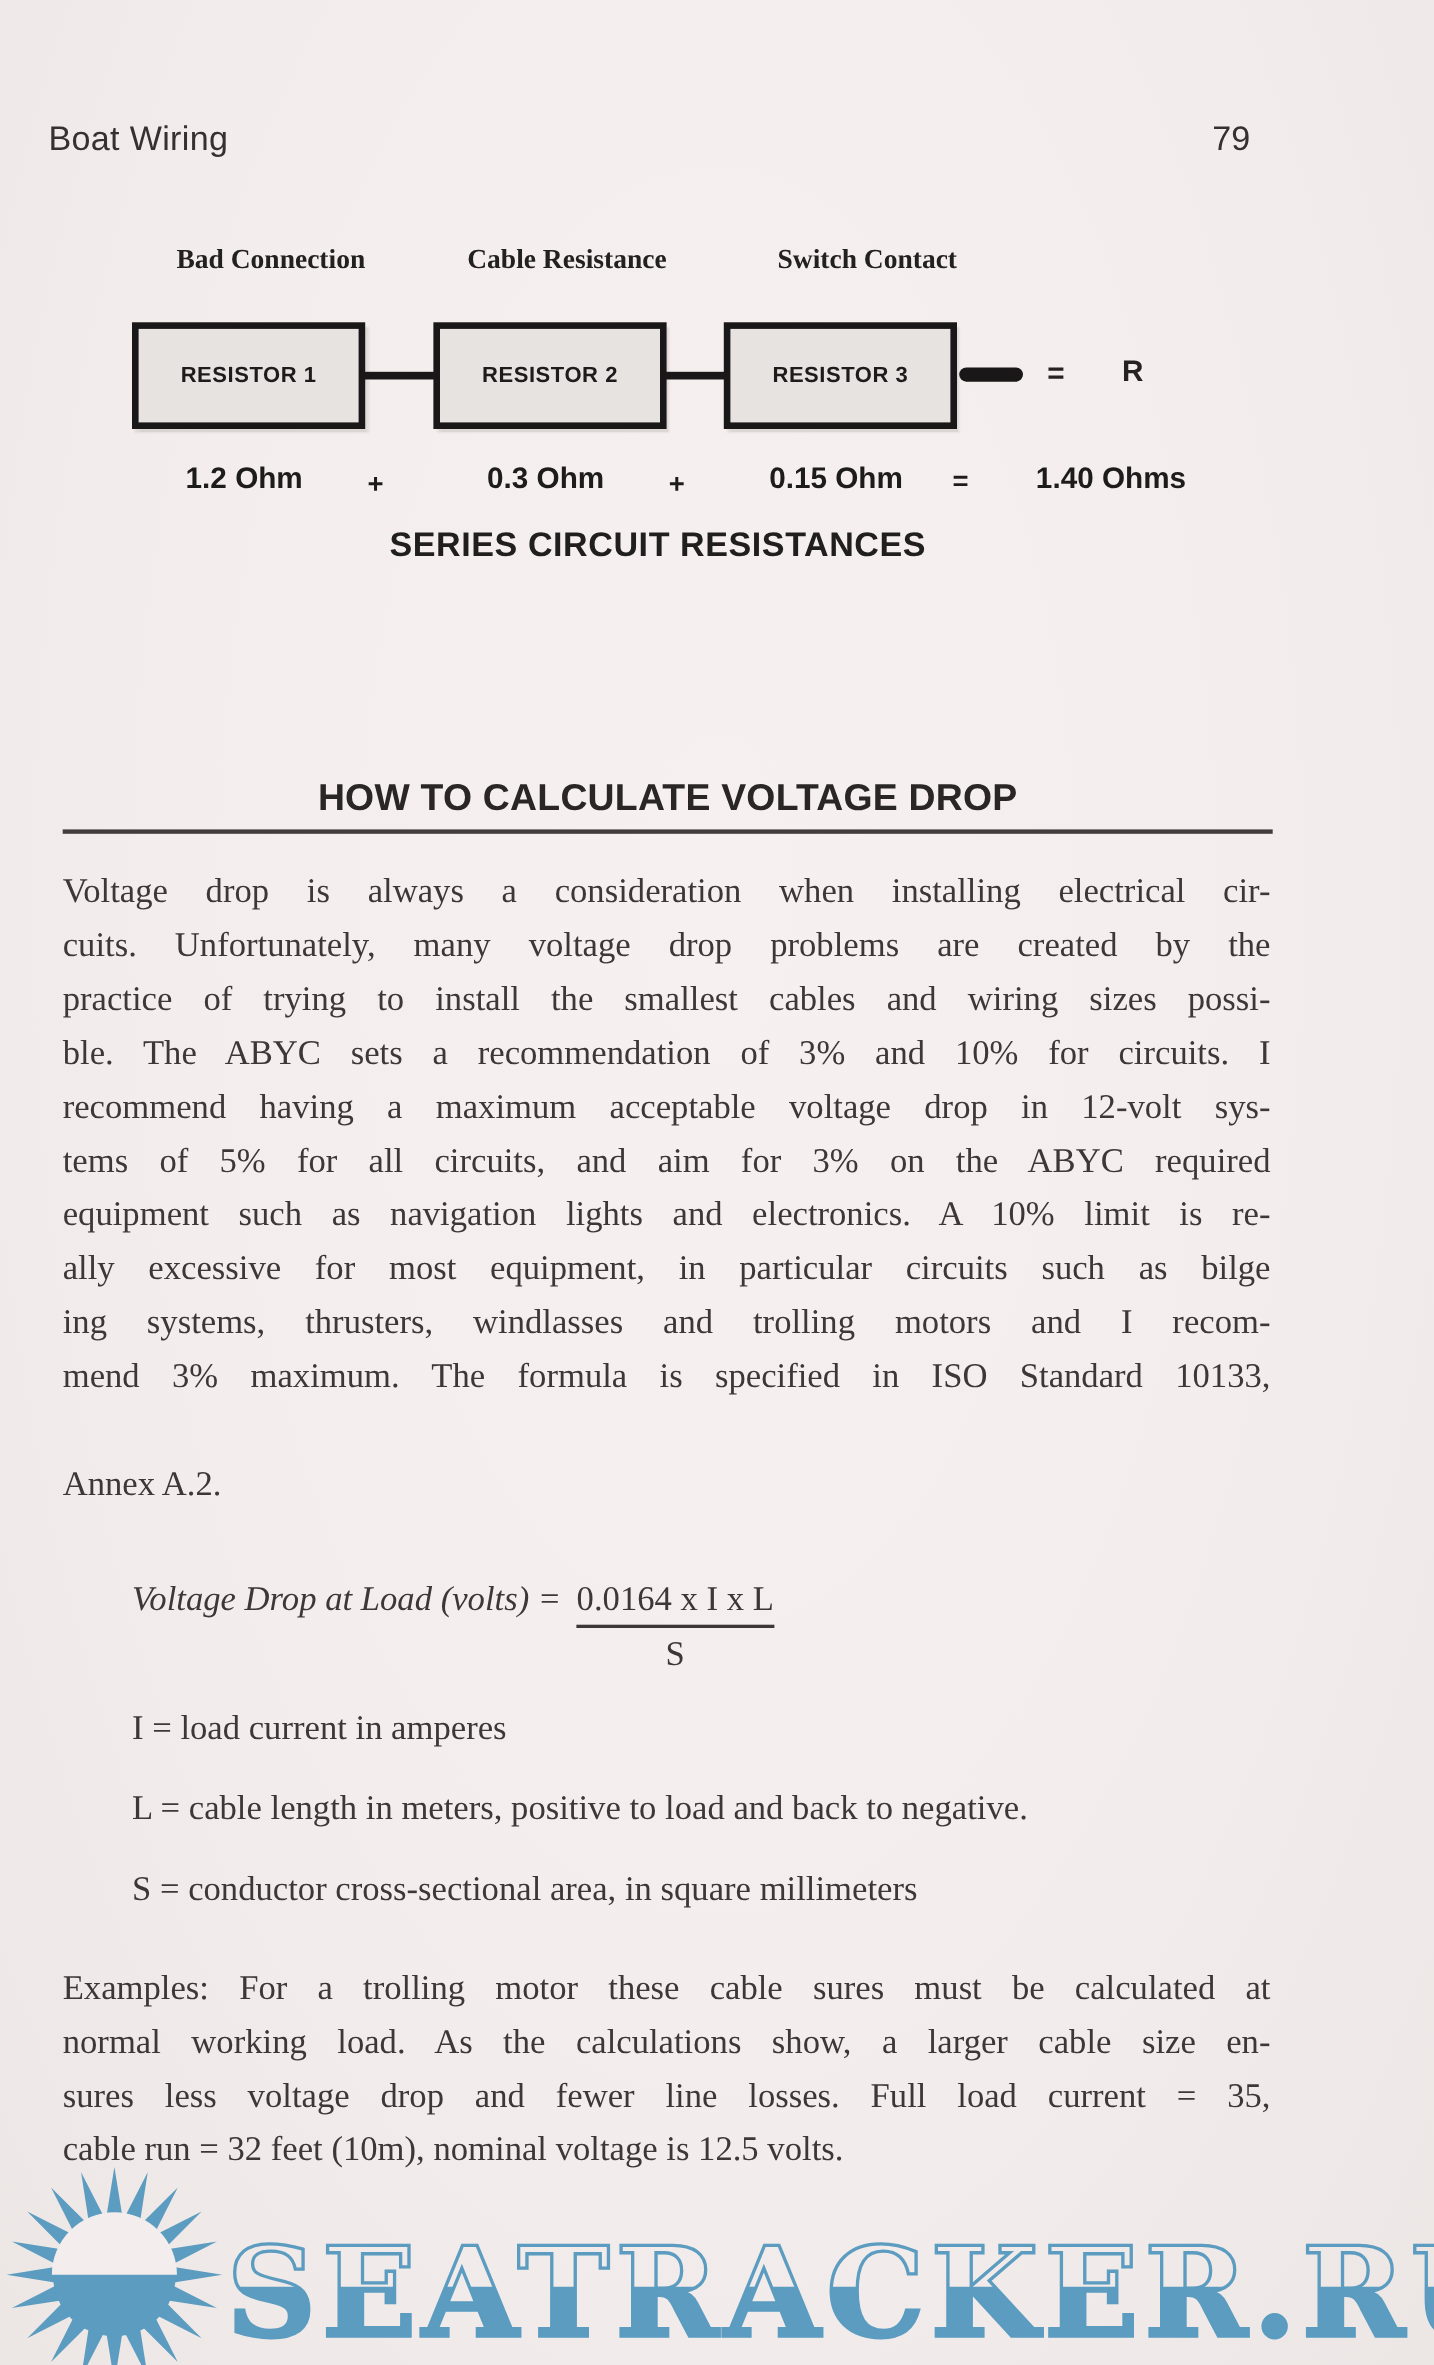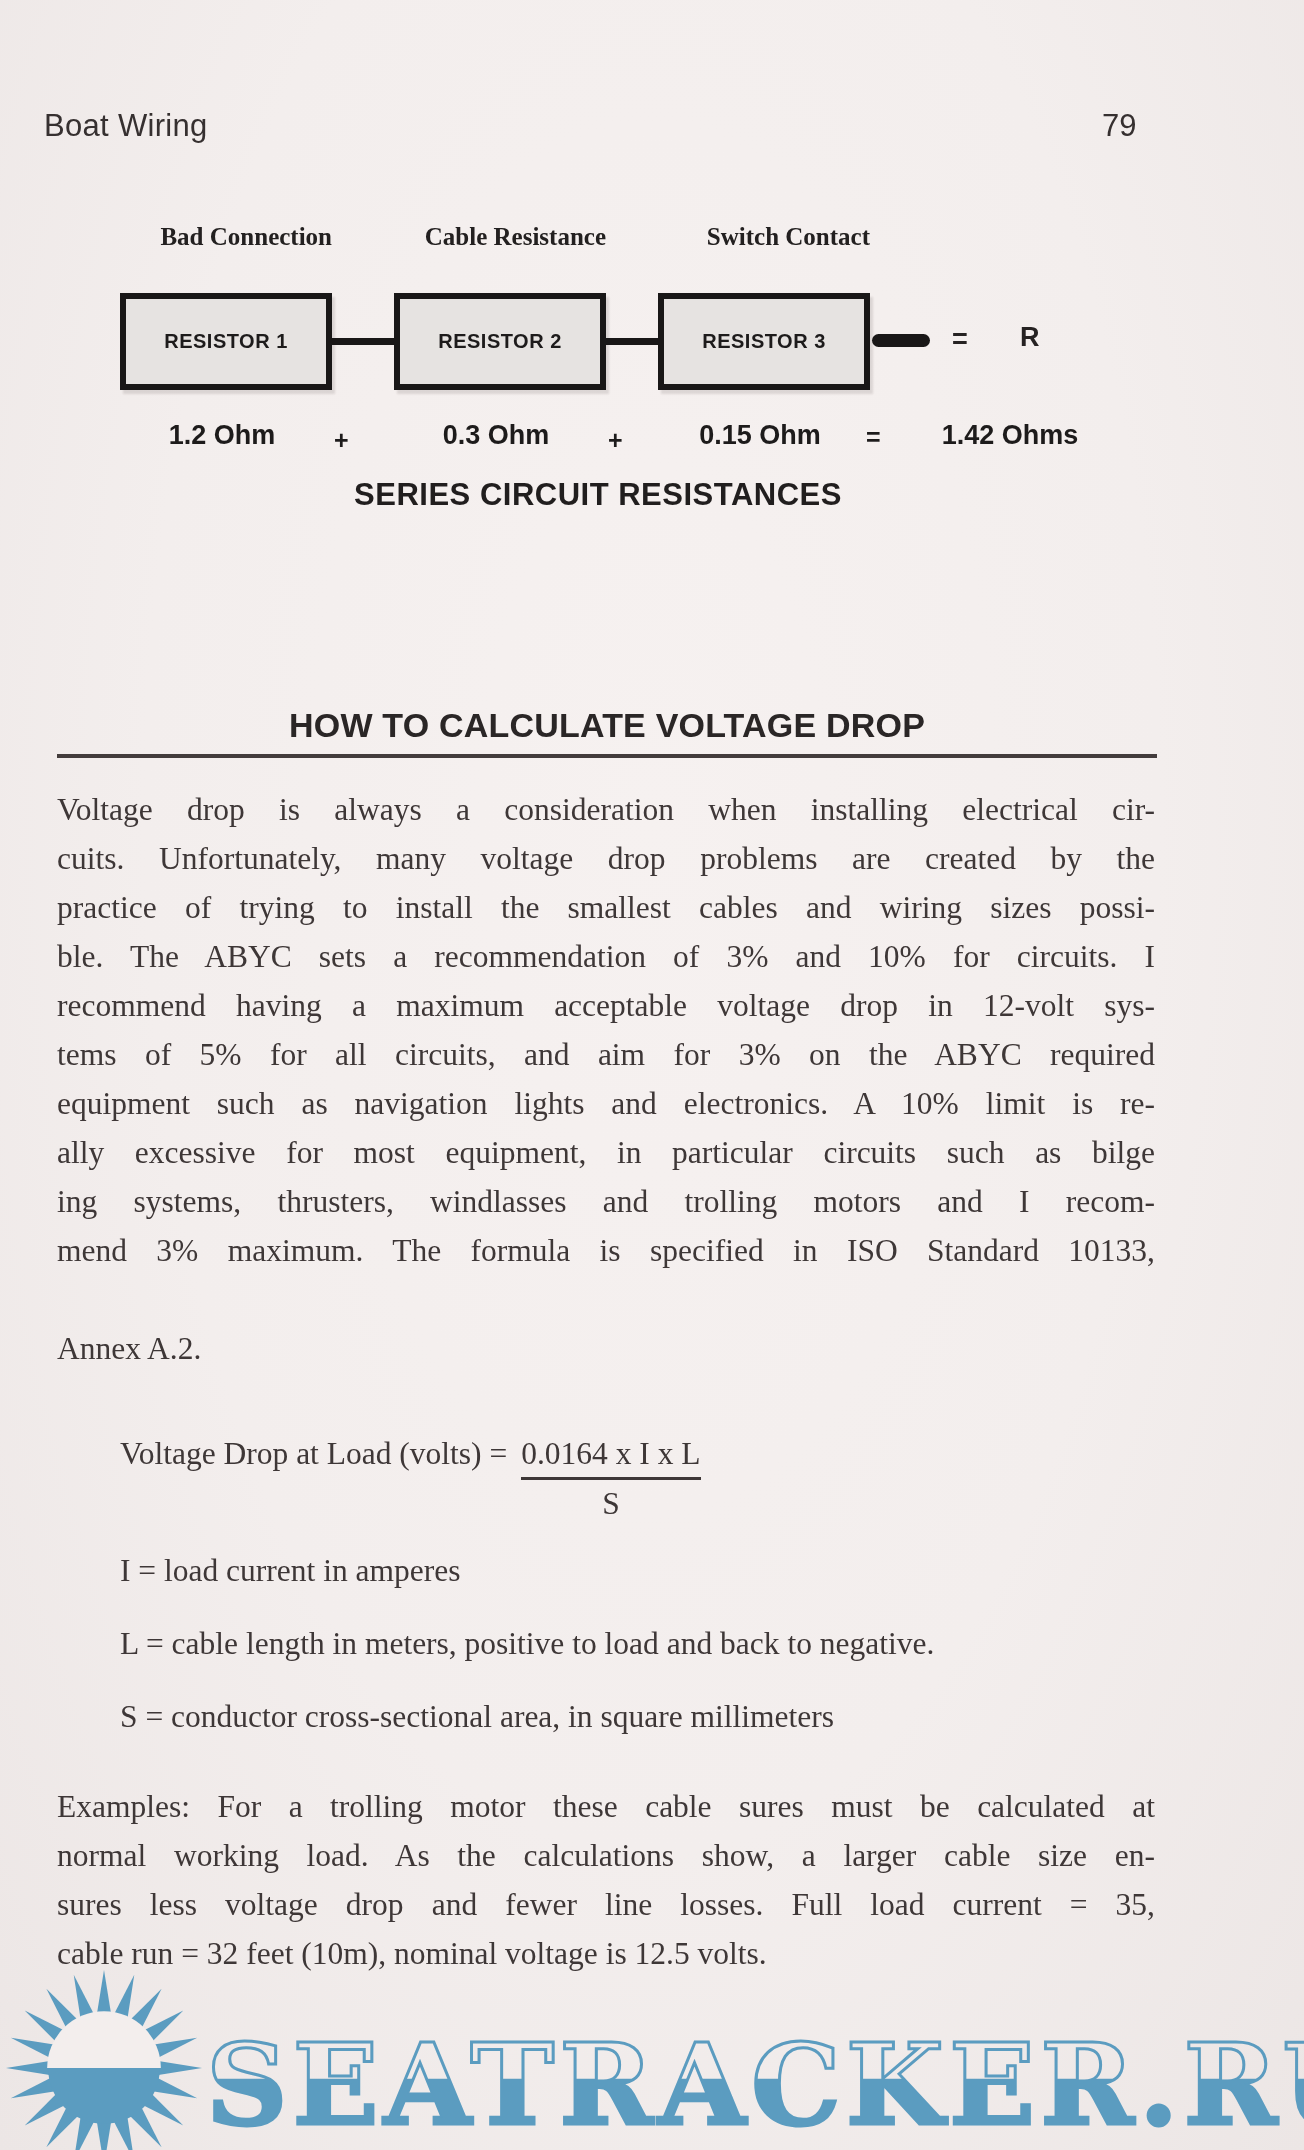--- a/index.html
+++ b/index.html
@@ -79,21 +79,21 @@
   .par1{top:785px;}
   .example{top:1782px;}
   .jline{height:49px;line-height:49px;text-align:justify;text-align-last:justify;white-space:nowrap;}
   .jline-last{height:49px;line-height:49px;}
 
   .formula{
     position:absolute;left:120px;top:1432px;
     display:flex;align-items:flex-start;
     font-size:31.5px;color:var(--ink);
   }
-  .f-lhs{line-height:44px;}
+  .f-lhs{line-height:44px;font-style:italic;}
   .f-frac{display:inline-flex;flex-direction:column;margin-left:14px;}
   .f-num{line-height:44px;border-bottom:3px solid #3e3737;padding-bottom:1px;}
   .f-den{line-height:44px;text-align:center;margin-top:2px;}
 
   .defs{position:absolute;left:120px;top:1549px;font-size:31.5px;color:var(--ink);}
   .def-line{line-height:44px;margin-bottom:29px;}
 
   
   .watermark-sun{position:absolute;left:6px;top:1970px;width:196px;height:196px;}
   .wm-text{
@@ -135,21 +135,21 @@
 
     <div class="diag-eq">=</div>
     <div class="diag-R">R</div>
 
     <div class="val val1">1.2 Ohm</div>
     <div class="op op1">+</div>
     <div class="val val2">0.3 Ohm</div>
     <div class="op op2">+</div>
     <div class="val val3">0.15 Ohm</div>
     <div class="op op3">=</div>
-    <div class="valR">1.42 Ohms</div>
+    <div class="valR">1.40 Ohms</div>
 
     <div class="caption">SERIES CIRCUIT RESISTANCES</div>
   </div>
 
   <h1 class="sec-heading">HOW TO CALCULATE VOLTAGE DROP</h1>
   <hr class="heading-rule">
 
   <div class="body-par par1">
 
   <div class="jline">Voltage drop is always a consideration when installing electrical cir-</div>

